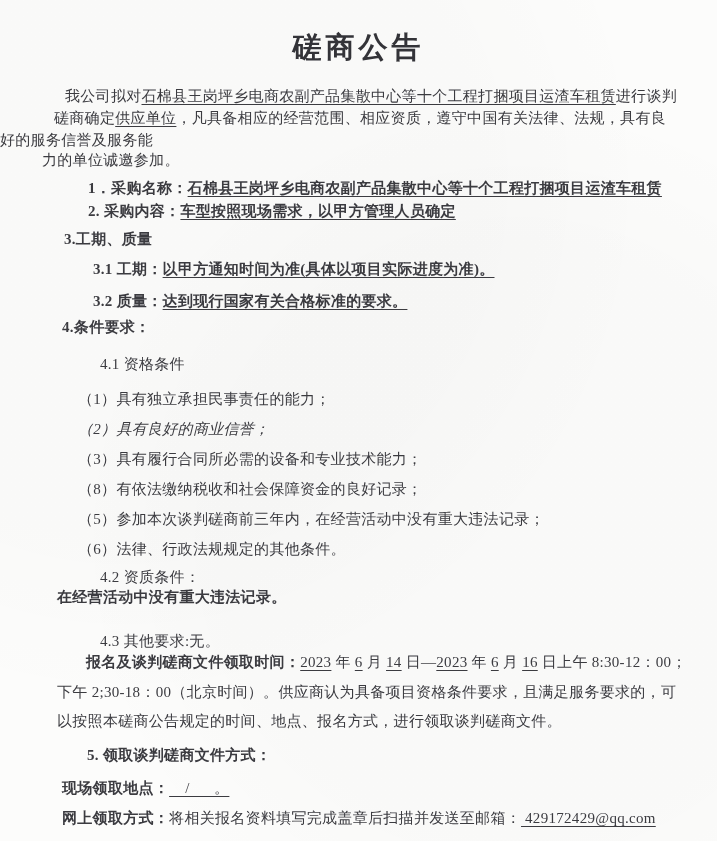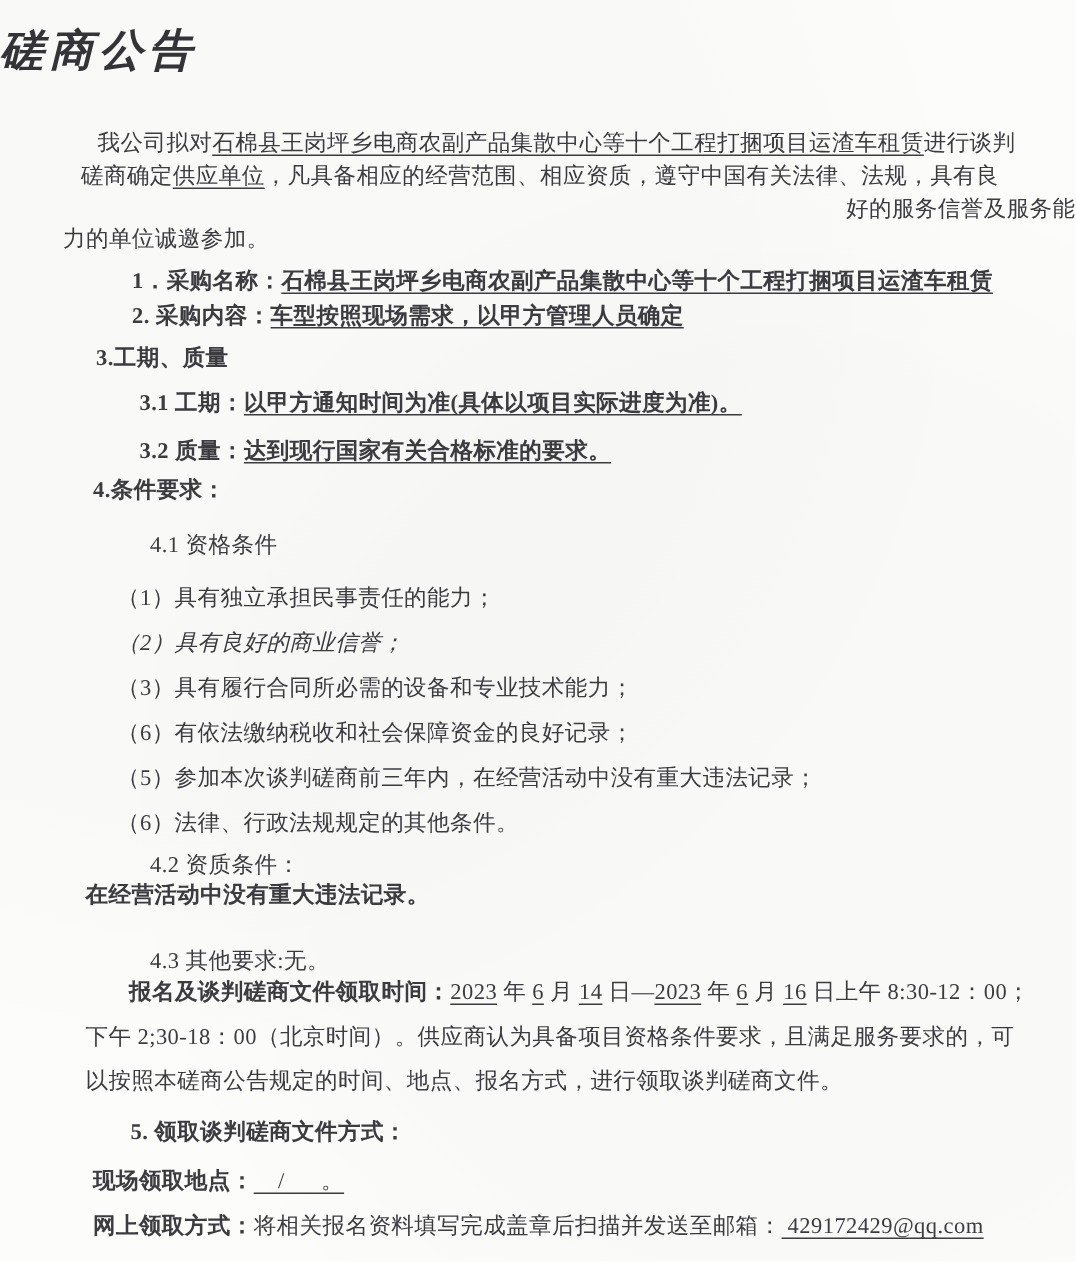--- a/index.html
+++ b/index.html
@@ -21,32 +21,31 @@
   .line {
     position: absolute;
     font-size: 15px;
     line-height: 20px;
     letter-spacing: 0.3px;
     white-space: nowrap;
     color: #3b3b40;
   }
   .title {
     position: absolute;
-    top: 14px; left: 0; width: 100%;
-    text-align: left;
+    top: 28px; left: 0; width: 100%;
+    text-align: center;
     font-size: 29px;
     font-weight: bold;
     letter-spacing: 4px;
     color: #333338;
-    font-style: italic;
   }
   .b { font-weight: bold; }
   .u { text-decoration: underline; text-underline-offset: 3px; }
   .pre { white-space: pre; }
-  .center { left: 0; width: 100%; text-align: right; }
+  .center { left: 0; width: 100%; text-align: left; }
 
   .r-p1  { top: 86px;  left: 65px; }
   .r-p2  { top: 108px; left: 54px; }
   .r-p3  { top: 130px; }
   .r-p4  { top: 150px; left: 42px; }
   .r-i1  { top: 178px; left: 88px; }
   .r-i2  { top: 201px; left: 88px; }
   .r-h3  { top: 229px; left: 64px; }
   .r-i31 { top: 259px; left: 93px; }
   .r-i32 { top: 291px; left: 93px; }
@@ -93,21 +92,21 @@
 
   <div class="line r-i32"><span class="b">3.2 质量：</span><span class="b u">达到现行国家有关合格标准的要求。</span></div>
 
   <div class="line r-h4 b">4.条件要求：</div>
 
   <div class="line r-h41">4.1 资格条件</div>
 
   <div class="line r-c1">（1）具有独立承担民事责任的能力；</div>
   <div class="line r-c2">（2）具有良好的商业信誉；</div>
   <div class="line r-c3">（3）具有履行合同所必需的设备和专业技术能力；</div>
-  <div class="line r-c4">（6）有依法缴纳税收和社会保障资金的良好记录；</div>
+  <div class="line r-c4">（8）有依法缴纳税收和社会保障资金的良好记录；</div>
   <div class="line r-c5">（5）参加本次谈判磋商前三年内，在经营活动中没有重大违法记录；</div>
   <div class="line r-c6">（6）法律、行政法规规定的其他条件。</div>
 
   <div class="line r-h42">4.2 资质条件：</div>
 
   <div class="line r-42v b">在经营活动中没有重大违法记录。</div>
 
   <div class="line r-h43">4.3 其他要求:无。</div>
 
   <div class="line r-su1"><span class="b">报名及谈判磋商文件领取时间：</span><span class="u">2023</span><span class="pre"> 年 </span><span class="u">6</span><span class="pre"> 月 </span><span class="u">14</span><span class="pre"> 日—</span><span class="u">2023</span><span class="pre"> 年 </span><span class="u">6</span><span class="pre"> 月 </span><span class="u">16</span><span class="pre"> 日上午 8:30-12：00；</span></div>

